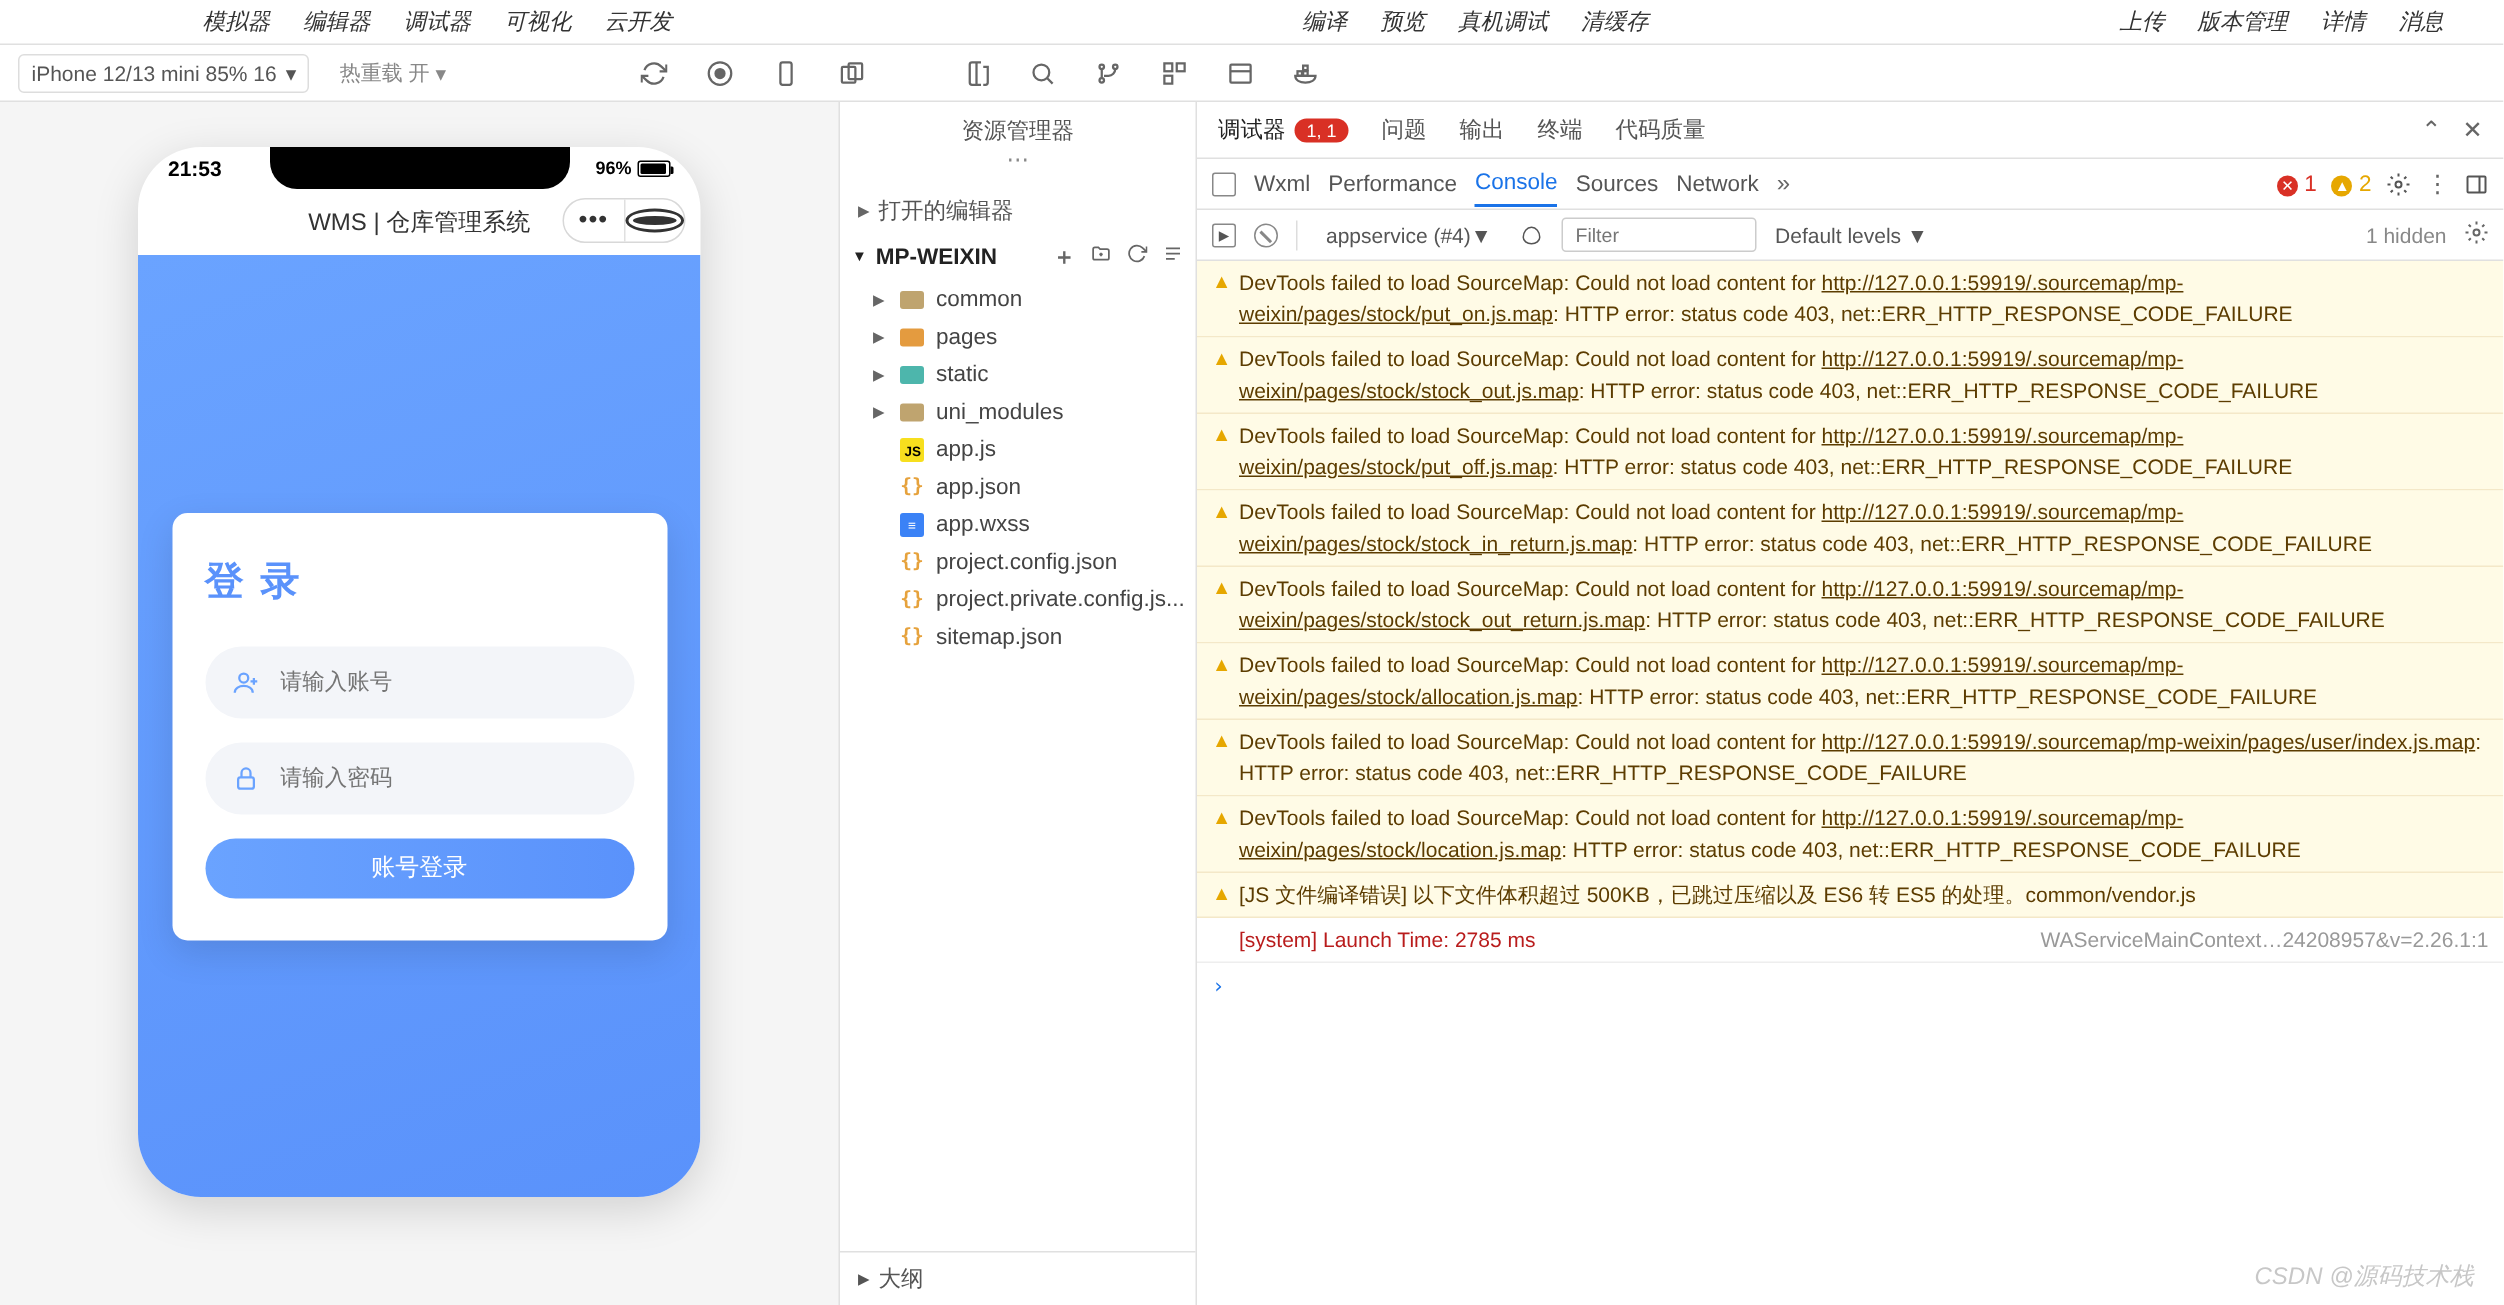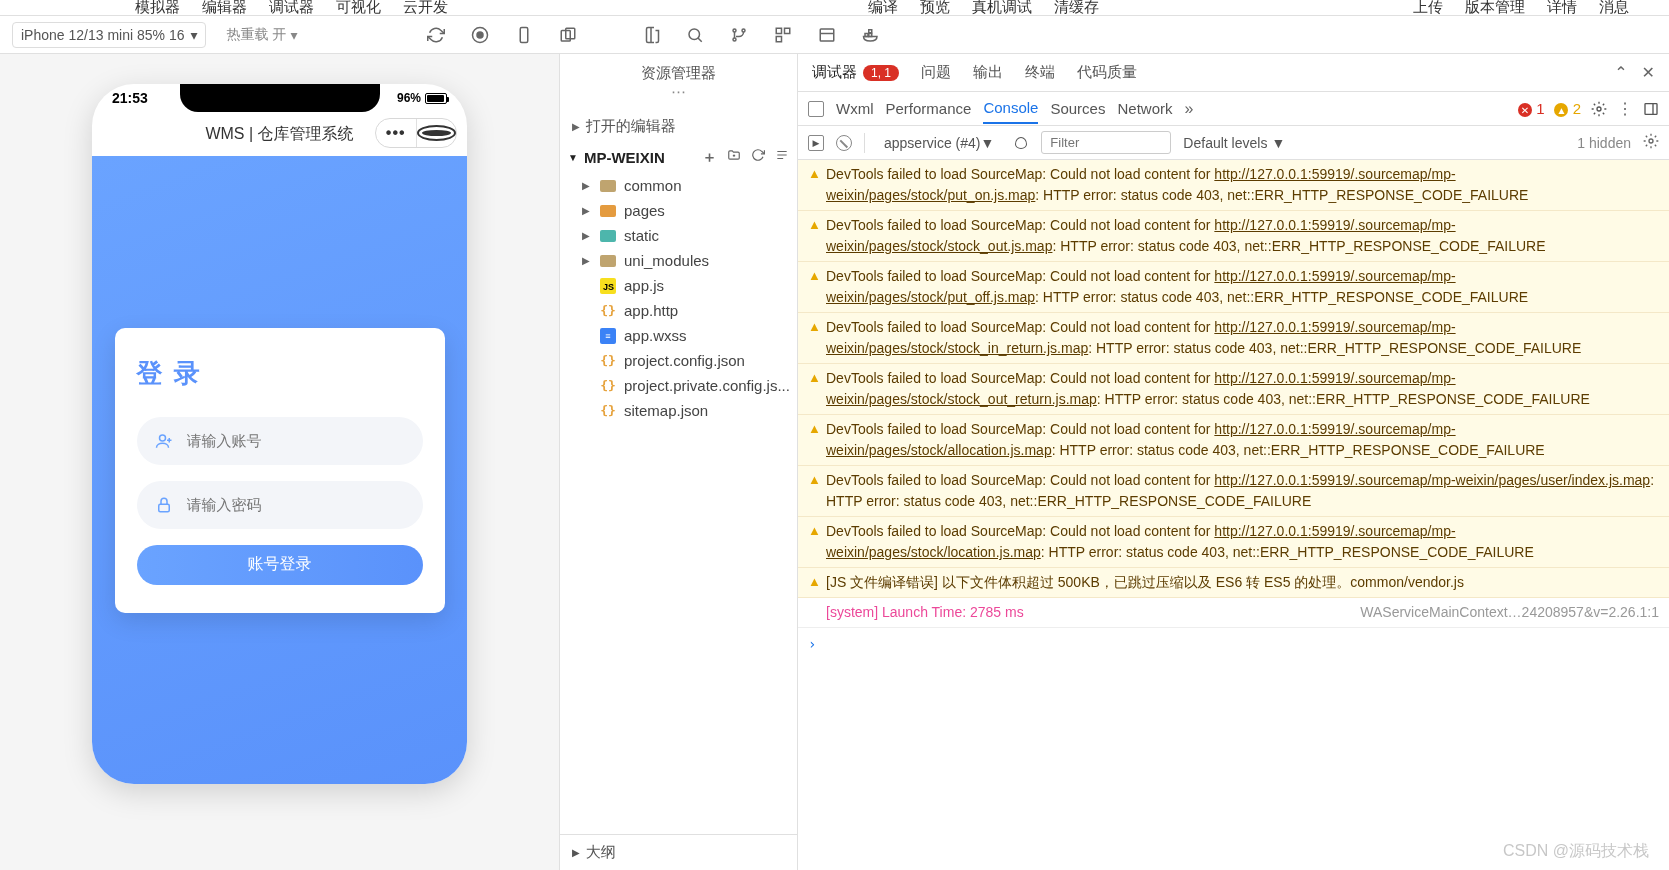--- a/index.html
+++ b/index.html
@@ -1,20 +1,20 @@
 <!DOCTYPE html>
 <html><head>
 <meta charset="utf-8">
 <style>
 * { margin: 0; padding: 0; box-sizing: border-box; font-family: -apple-system, "PingFang SC", "Microsoft YaHei", sans-serif; }
 body { background: #fff; overflow: hidden; }
 .app { width: 1669px; height: 870px; display: flex; flex-direction: column; }
 
 
-.menubar { height: 16px; display: flex; align-items: center; font-size: 15px; color: #333; border-bottom: 1px solid #e0e0e0; }
+.menubar { height: 30px; display: flex; align-items: center; font-size: 15px; color: #333; border-bottom: 1px solid #e0e0e0; font-style: italic; }
 .menubar .left-items { display: flex; margin-left: 135px; gap: 22px; }
 .menubar .center-items { display: flex; margin-left: 420px; gap: 22px; }
 .menubar .right-items { display: flex; margin-left: auto; margin-right: 40px; gap: 22px; }
 .menubar span { cursor: pointer; }
 
 
 .toolbar2 { height: 38px; display: flex; align-items: center; border-bottom: 1px solid #e0e0e0; font-size: 14px; color: #555; }
 .device-sel { border: 1px solid #ddd; border-radius: 4px; padding: 4px 8px; margin-left: 12px; display: flex; align-items: center; gap: 6px; }
 .hot-reload { margin-left: 20px; color: #888; display:flex; align-items:center; gap:4px;}
 .tool-icons { margin-left: 130px; display: flex; gap: 26px; color: #666; }
@@ -100,25 +100,25 @@
 .dt-filter .levels { display:flex; align-items:flex-end; gap:4px;}
 .dt-filter .hidden { margin-left:auto; color:#888;}
 .dt-filter .gear svg{width:16px;height:16px;color:#666;}
 
 .console-out { flex: 1; overflow-y: auto; font-family: Consolas, Menlo, monospace; font-size: 14px; line-height: 1.5; }
 .log-row { display: flex; padding: 4px 10px; border-bottom: 1px solid #f4e8c8; background: #fffbe6; }
 .log-row.sys { background: #fff; border-bottom: 1px solid #eee; }
 .log-icon { width: 18px; flex-shrink: 0; color: #e6a700; font-size: 13px; }
 .log-text { flex: 1; color: #5c3c00; word-wrap: break-word; }
 .log-text a { color: #5c3c00; text-decoration: underline; }
-.log-row.sys .log-text { color: #ec4899; }
+.log-row.sys .log-text { color: #b91c1c; }
 .log-src { color:#999; margin-left:20px;}
 .prompt-row { padding: 6px 10px; color: #1a73e8; font-family: Consolas, monospace; }
 
-.watermark { position: fixed; right: 20px; bottom: 8px; color: #b0b0b0; font-size: 16px; opacity:.7;margin-top:35px;}
+.watermark { position: fixed; right: 20px; bottom: 8px; color: #b0b0b0; font-size: 16px; font-style: italic; opacity:.7;margin-top:35px;}
 </style>
 </head>
 <body>
 
 <div class="app">
 
   <div class="menubar">
     <div class="left-items" id="menu-left">
         <span>模拟器</span>
         <span>编辑器</span>
@@ -298,21 +298,21 @@
             <span>uni_modules</span>
           </div>
           <div class="tree-item">
             <span class="chev empty">▶</span>
             <div class="icon-js">JS</div>
             <span>app.js</span>
           </div>
           <div class="tree-item">
             <span class="chev empty">▶</span>
             <div class="icon-json">{}</div>
-            <span>app.http</span>
+            <span>app.json</span>
           </div>
           <div class="tree-item">
             <span class="chev empty">▶</span>
             <div class="icon-wxss">≡</div>
             <span>app.wxss</span>
           </div>
           <div class="tree-item">
             <span class="chev empty">▶</span>
             <div class="icon-json">{}</div>
             <span>project.config.json</span>

